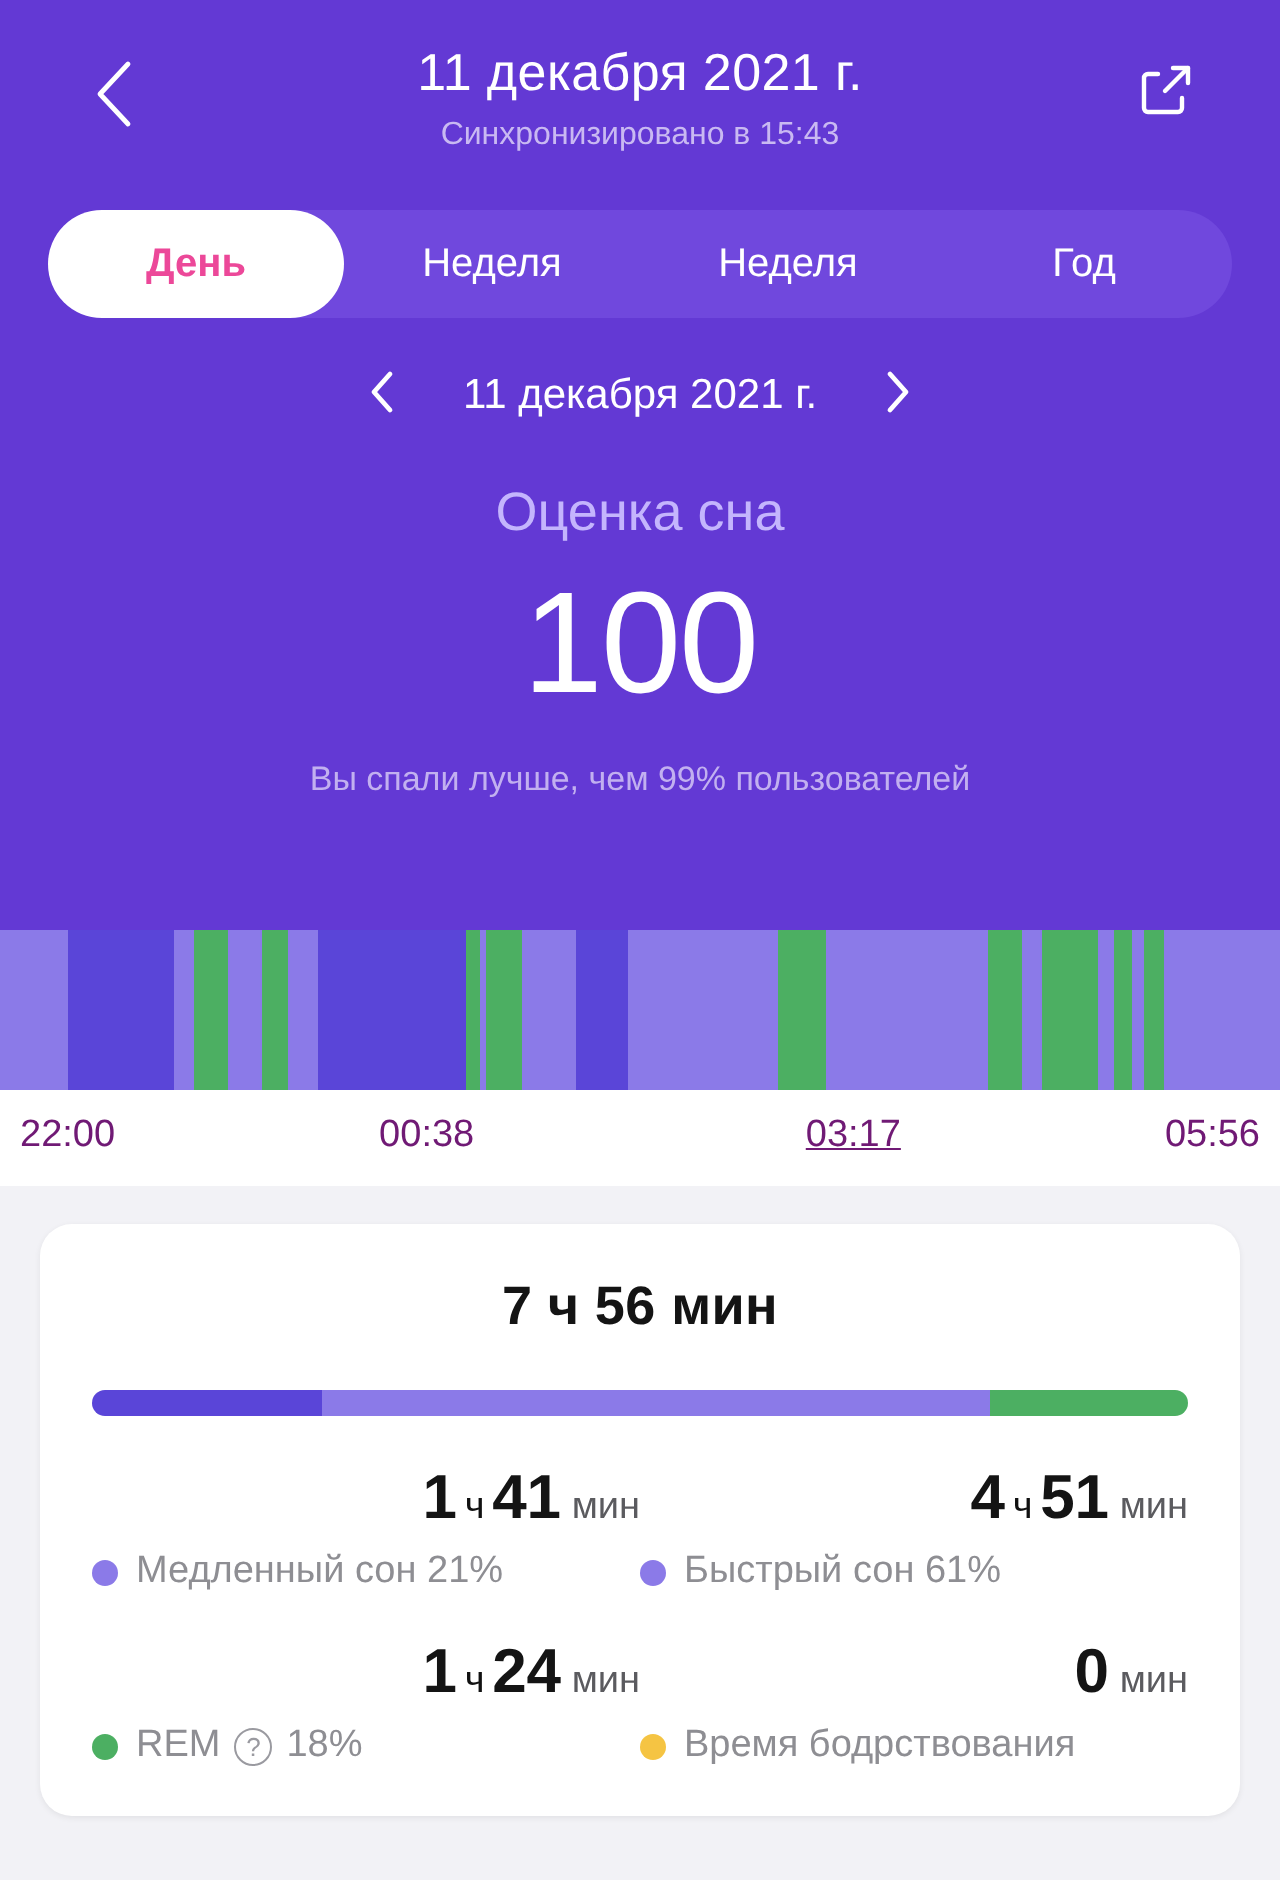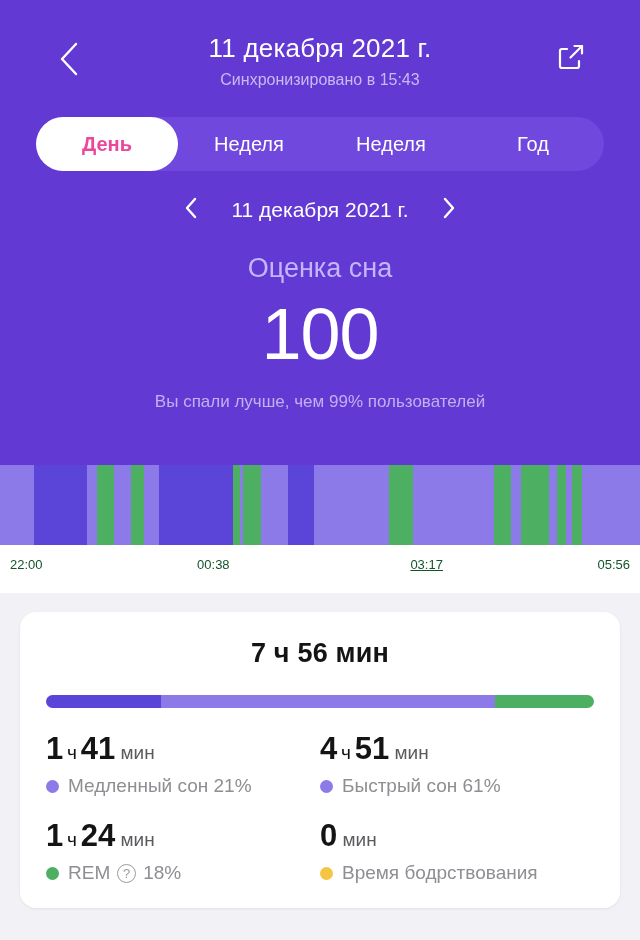--- a/index.html
+++ b/index.html
@@ -7,21 +7,21 @@
     width:640px; height:940px;
     font-family:"Liberation Sans", sans-serif;
     background:#f2f2f6;
     overflow:hidden;
   }
   .screen { width:640px; height:940px; position:relative; background:#f2f2f6; }
 
   
   .hero {
     background:#6339d4;
-    padding:12px;
+    padding:0;
     height:465px;
     position:relative;
   }
 
   
   .topbar {
     height:105px;
     display:flex; align-items:flex-start;
     position:relative;
     padding-top:22px;
@@ -89,21 +89,21 @@
   .hypno {
     height:80px; width:640px;
     display:flex; overflow:hidden;
   }
   .hypno i { display:block; height:80px; }
   .axis {
     height:48px; position:relative; background:#ffffff;
   }
   .axis span {
     position:absolute; top:12px;
-    color:#14532d; font-size:13px;
+    color:#701a75; font-size:19px;
   }
 
   
   .card {
     position:absolute; left:20px; right:20px; top:612px;
     background:#ffffff; border-radius:16px;
     padding:26px 26px 24px 26px;
     box-shadow:0 1px 3px rgba(0,0,0,.07);
   }
   .duration {
@@ -113,20 +113,21 @@
   .bar {
     margin-top:26px; height:13px; border-radius:7px;
     display:flex; overflow:hidden;
   }
   .bar i { display:block; height:13px; }
 
   .grid {
     margin-top:24px;
     display:grid; grid-template-columns:1fr 1fr;
     row-gap:22px;
+    text-align:right;
   }
   .cell { }
   .cell .amount {
     font-size:24px; color:#141414; line-height:1.1;
     white-space:nowrap;
   }
   .cell .amount .big { font-size:31px; font-weight:700; }
   .cell .amount .unit { font-size:19px; color:#111; }
   .cell .amount .unit-gray { font-size:19px; color:#5b5b5f; }
   .cell .legend {

